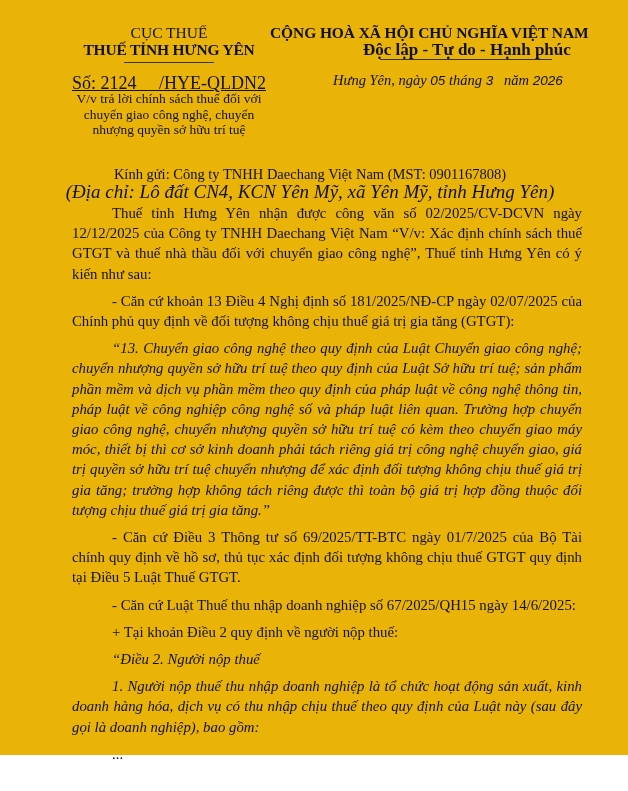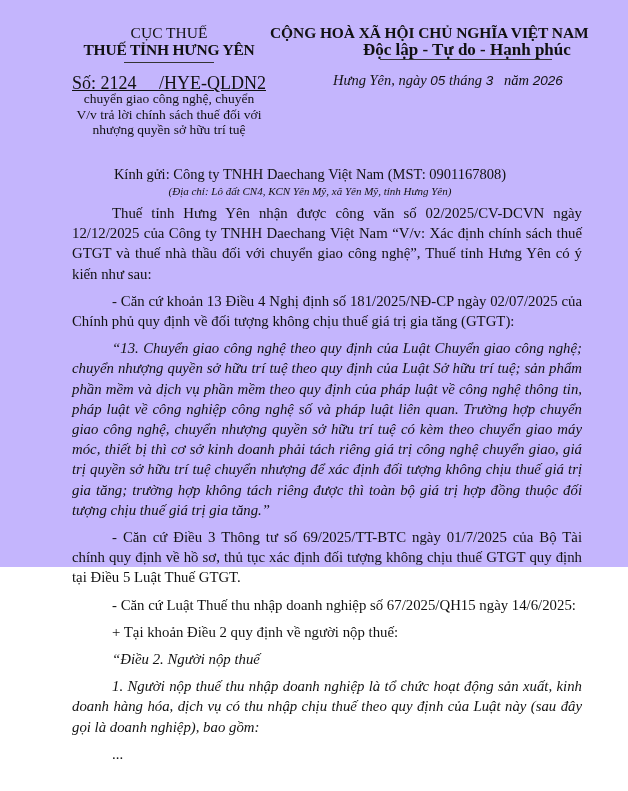--- a/index.html
+++ b/index.html
@@ -12,22 +12,22 @@
       height: 791px;
       overflow: hidden;
       position: relative;
       font-family: "Liberation Serif", "DejaVu Serif", serif;
       color: #111111;
     }
     .page {
       position: absolute;
       left: 0; top: 0;
       width: 628px;
-      height: 567px;
-      background: #c4b5fd;
+      height: 755px;
+      background: #eab308;
     }
     
     .hdr-left {
       position: absolute;
       left: 66px;
       top: 24px;
       width: 206px;
       text-align: center;
     }
     .hdr-left .agency-parent {
@@ -109,21 +109,21 @@
       left: 60px;
       top: 166px;
       width: 500px;
       text-align: center;
     }
     .recipient .to {
       font-size: 14.5px;
       line-height: 17px;
     }
     .recipient .addr {
-      font-size: 11px;
+      font-size: 19px;
       line-height: 17px;
       font-style: italic;
     }
     
     .body {
       position: absolute;
       left: 72px;
       top: 203px;
       width: 510px;
       font-size: 14.8px;
@@ -144,22 +144,22 @@
 <body>
 
 <div class="page">
 
   <div class="hdr-left">
     <div class="agency-parent">CỤC THUẾ</div>
     <div class="agency-name">THUẾ TỈNH HƯNG YÊN</div>
     <div class="rule"></div>
     <div class="docno">Số: 2124     /HYE-QLDN2</div>
     <div class="subject">
+      <div>V/v trả lời chính sách thuế đối với</div>
       <div>chuyển giao công nghệ, chuyển</div>
-      <div>V/v trả lời chính sách thuế đối với</div>
       <div>nhượng quyền sở hữu trí tuệ</div>
     </div>
   </div>
 
   <div class="hdr-right">
     <div class="nation">CỘNG HOÀ XÃ HỘI CHỦ NGHĨA VIỆT NAM</div>
     <div class="motto">Độc lập - Tự do - Hạnh phúc</div>
     <div class="rule"></div>
   </div>
 

